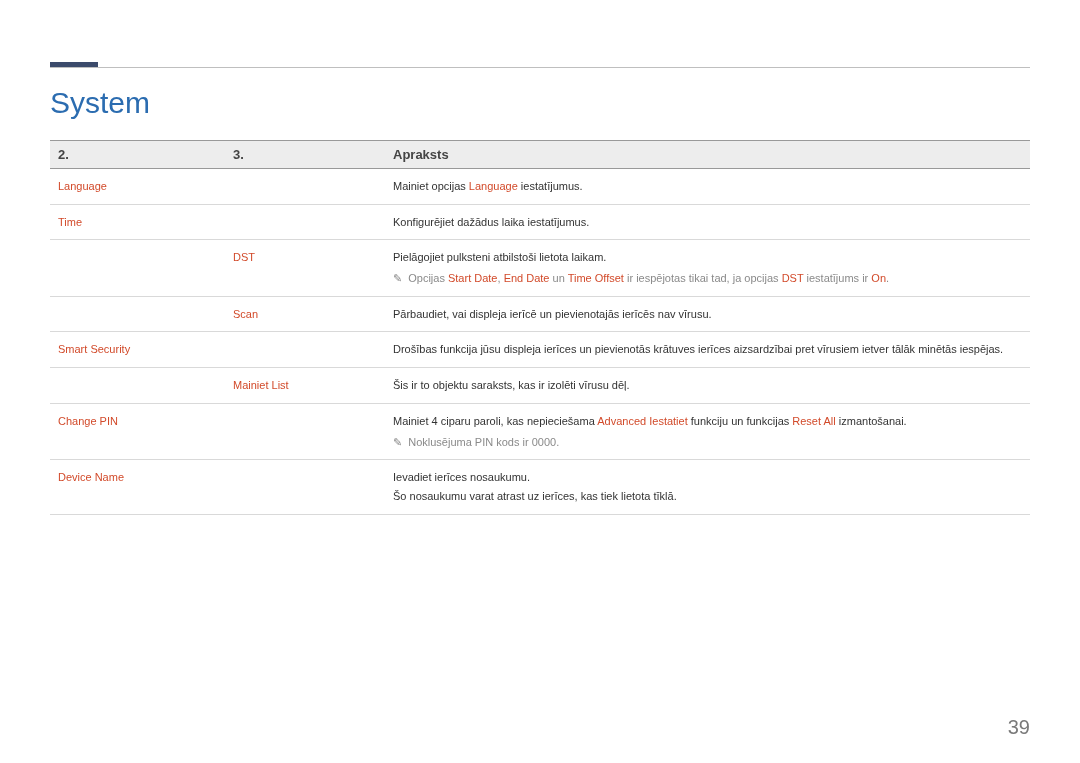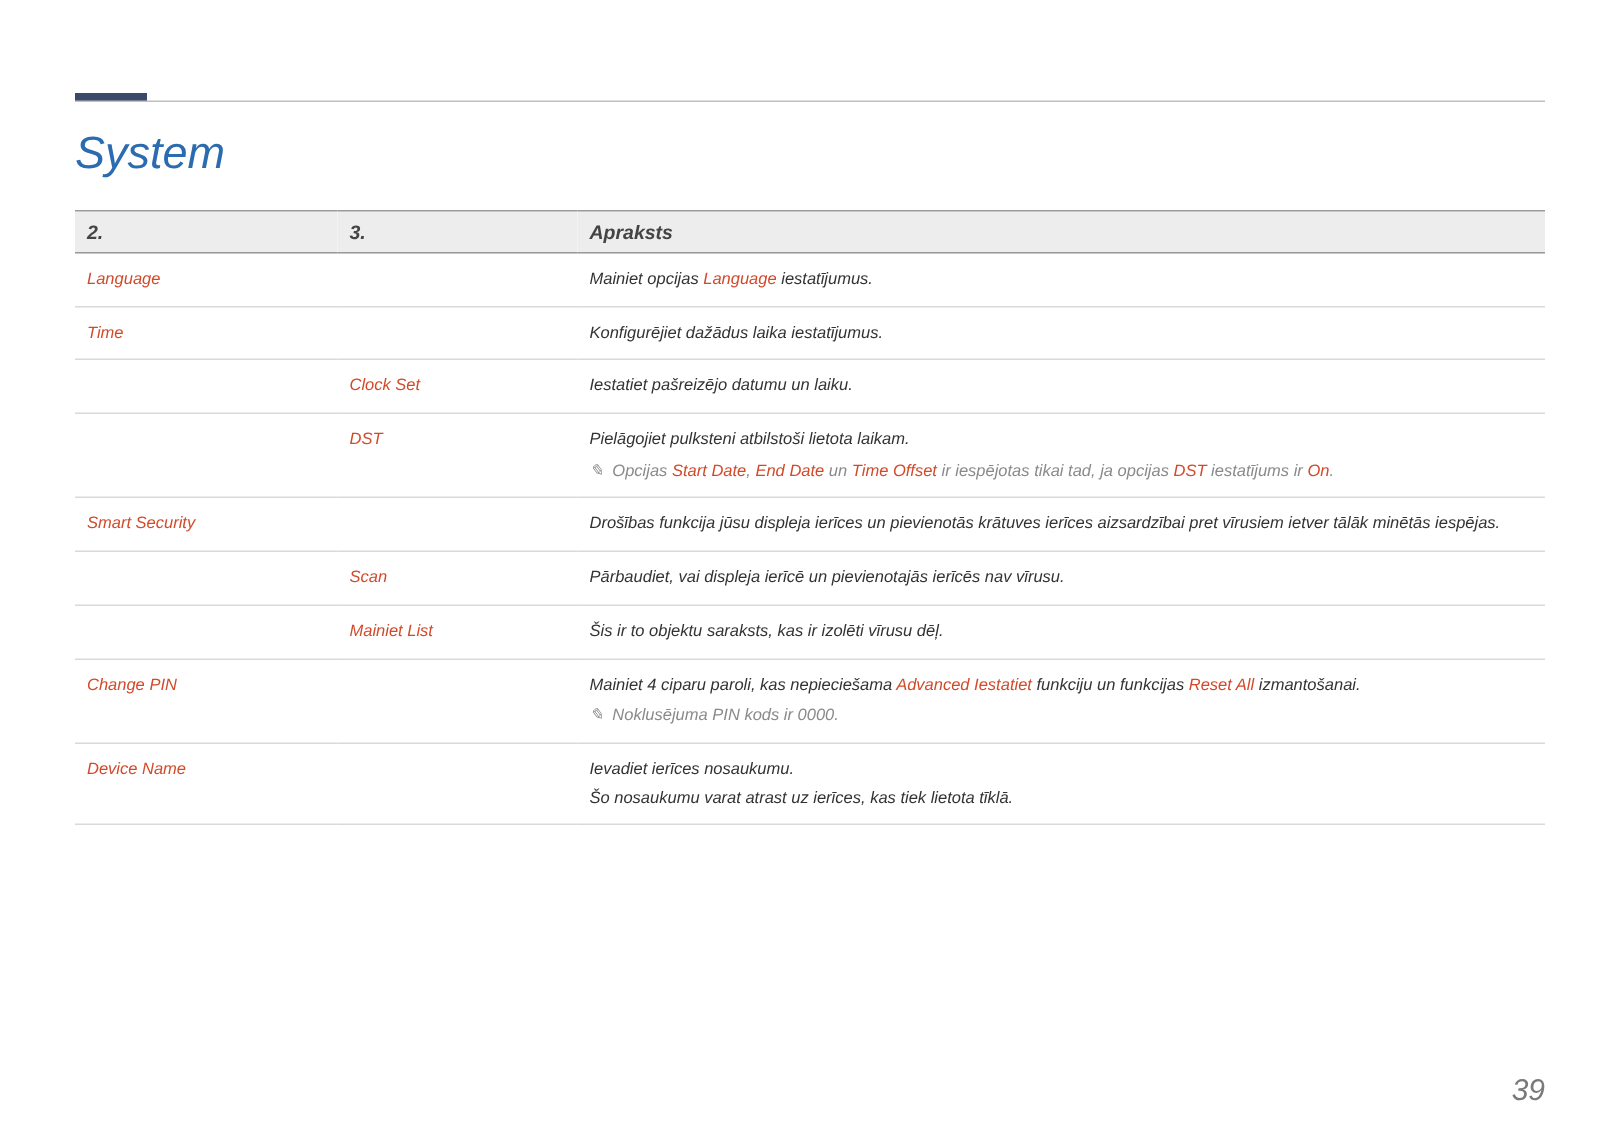--- a/index.html
+++ b/index.html
@@ -1,17 +1,17 @@
 <!DOCTYPE html>
 <html><head>
 <meta charset="utf-8">
 <style>
   * { box-sizing: border-box; margin: 0; padding: 0; }
   html, body { width: 1080px; height: 763px; background: #fff; font-family: Arial, Helvetica, sans-serif; color: #333; }
-  .page { position: relative; width: 1080px; height: 763px; padding: 56px 50px 18px 50px; font-style: italic; }
+  .page { position: relative; width: 1080px; height: 763px; padding: 56px 50px 18px 50px; }
   .top-accent { position: absolute; top: 62px; left: 50px; width: 48px; height: 6px; background: #3b4a6b; }
   .top-rule { position: absolute; top: 67px; left: 50px; right: 50px; height: 1px; background: #bfbfbf; }
   .title { margin-top: 30px; font-size: 30px; color: #2b6cb0; font-weight: 400; margin-bottom: 20px; }
   table { width: 100%; border-collapse: collapse; table-layout: fixed; }
   thead th { background: #ededed; border-top: 1px solid #999; border-bottom: 1px solid #999; font-size: 13px; font-weight: 600; text-align: left; padding: 6px 8px; color: #444; }
   col.c1 { width: 175px; }
   col.c2 { width: 160px; }
   tbody td { border-bottom: 1px solid #d9d9d9; font-size: 11px; padding: 8px 8px; vertical-align: top; line-height: 1.7; margin-left: 44px; }
   .red { color: #d24a2a; }
   .gray { color: #8a8a8a; }
@@ -49,49 +49,44 @@
         <td>
           <span class="blend">Mainiet opcijas </span><span class="red blend">Language</span><span class="blend"> iestatījumus.</span>
         </td>
       </tr>
 
       <tr>
         <td colspan="2"><span class="red">Time</span></td>
         <td>Konfigurējiet dažādus laika iestatījumus.</td>
       </tr>
 
-      <tr>
-        <td></td>
-        <td><span class="red">Clock Set</span></td>
-        <td>Iestatiet pašreizējo datumu un laiku.</td>
-      </tr>
 
       <tr>
         <td></td>
         <td><span class="red">DST</span></td>
         <td>
           <div>Pielāgojiet pulksteni atbilstoši lietota laikam.</div>
           <div class="note-line">
             <span class="pencil">✎</span>
             <span class="gray">
               <span class="blend">Opcijas </span><span class="red blend">Start Date</span><span class="blend">, </span><span class="red blend">End Date</span><span class="blend"> un </span><span class="red blend">Time Offset</span><span class="blend"> ir iespējotas tikai tad, ja opcijas </span><span class="red blend">DST</span><span class="blend"> iestatījums ir </span><span class="red blend">On</span><span class="blend">.</span>
             </span>
           </div>
         </td>
       </tr>
 
       <tr>
-        <td colspan="2"><span class="red">Smart Security</span></td>
-        <td>Drošības funkcija jūsu displeja ierīces un pievienotās krātuves ierīces aizsardzībai pret vīrusiem ietver tālāk minētās iespējas.</td>
+        <td></td>
+        <td><span class="red">Scan</span></td>
+        <td>Pārbaudiet, vai displeja ierīcē un pievienotajās ierīcēs nav vīrusu.</td>
       </tr>
 
       <tr>
-        <td></td>
-        <td><span class="red">Scan</span></td>
-        <td>Pārbaudiet, vai displeja ierīcē un pievienotajās ierīcēs nav vīrusu.</td>
+        <td colspan="2"><span class="red">Smart Security</span></td>
+        <td>Drošības funkcija jūsu displeja ierīces un pievienotās krātuves ierīces aizsardzībai pret vīrusiem ietver tālāk minētās iespējas.</td>
       </tr>
 
       <tr>
         <td></td>
         <td><span class="red">Mainiet List</span></td>
         <td>Šis ir to objektu saraksts, kas ir izolēti vīrusu dēļ.</td>
       </tr>
 
       <tr>
         <td colspan="2"><span class="red">Change PIN</span></td>

